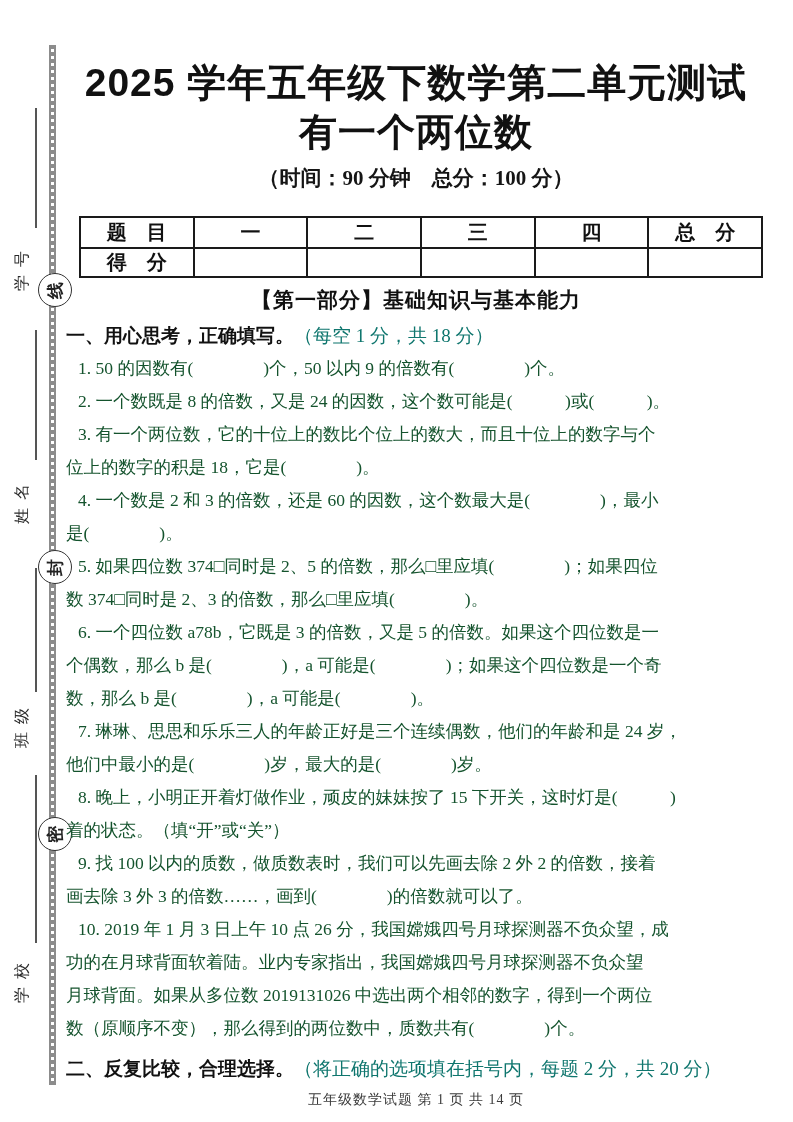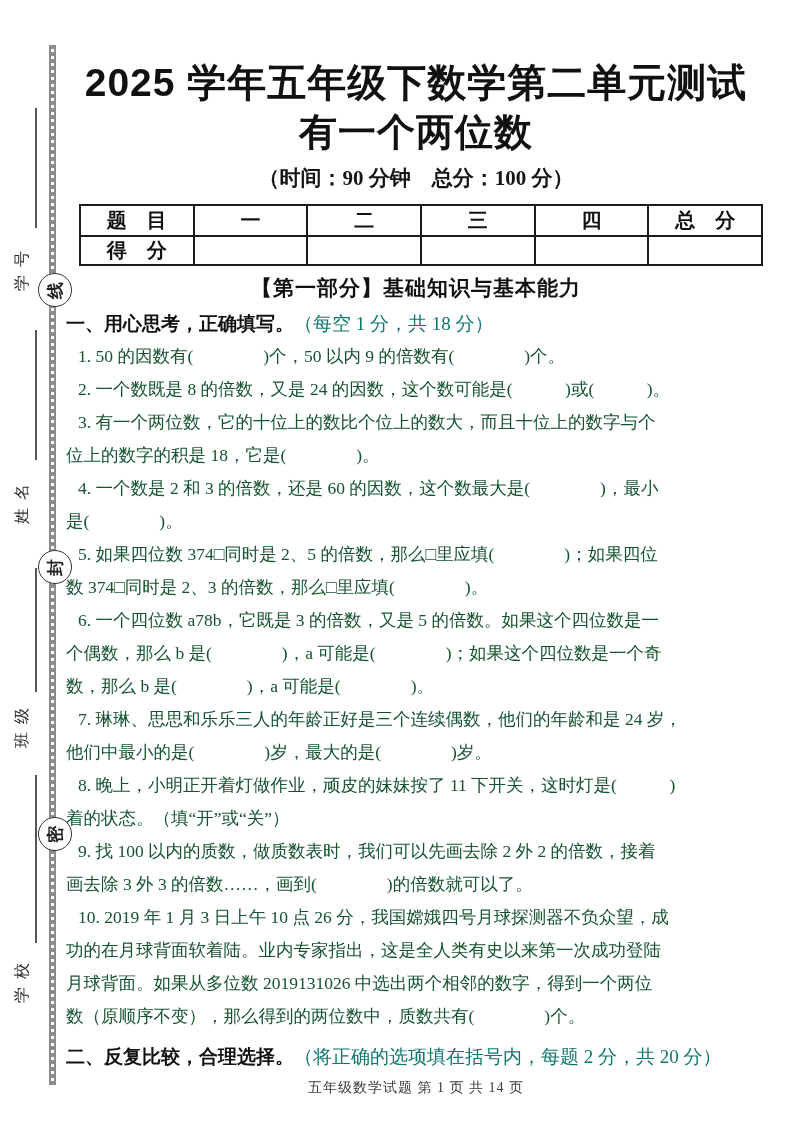--- a/index.html
+++ b/index.html
@@ -55,21 +55,21 @@
     font-family: "Liberation Sans", sans-serif; font-weight: bold;
     text-align: center; color: #111; letter-spacing: 1px;
   }
   .title1 { padding-top: 50px; font-size: 39px; line-height: 50px; }
   .title2 { font-size: 38px; line-height: 48px; }
   .subtitle {
     margin-top: 6px; text-align: center;
     font-size: 21px; line-height: 32px; font-weight: 600; color: #151515; font-family: Liberation Serif, serif;
   }
   table.score-table {
-    margin-top: 10px; width: 684px; margin-left: 13px;
+    margin-top: 22px; width: 684px; margin-left: 13px;
     border-collapse: collapse; table-layout: fixed;
   }
   table.score-table td {
     border: 2px solid #1a1a1a;
     font-family: "Liberation Sans", sans-serif; font-weight: bold;
     font-size: 20px; color: #111; text-align: center; padding: 0;
   }
   tr.hrow td { height: 29px; }
   tr.srow td { height: 26px; }
   .part-header {
@@ -174,31 +174,31 @@
         <div class="bline indent">6.  一个四位数 a78b，它既是 3 的倍数，又是 5 的倍数。如果这个四位数是一</div>
 
         <div class="bline">个偶数，那么 b 是(　　　　)，a 可能是(　　　　)；如果这个四位数是一个奇</div>
 
         <div class="bline">数，那么 b 是(　　　　)，a 可能是(　　　　)。</div>
 
         <div class="bline indent">7.  琳琳、思思和乐乐三人的年龄正好是三个连续偶数，他们的年龄和是 24 岁，</div>
 
         <div class="bline">他们中最小的是(　　　　)岁，最大的是(　　　　)岁。</div>
 
-        <div class="bline indent">8. 晚上，小明正开着灯做作业，顽皮的妹妹按了 11 下开关，这时灯是(　　　)</div>
+        <div class="bline indent">8. 晚上，小明正开着灯做作业，顽皮的妹妹按了 15 下开关，这时灯是(　　　)</div>
 
         <div class="bline">着的状态。（填“开”或“关”）</div>
 
         <div class="bline indent">9.  找 100 以内的质数，做质数表时，我们可以先画去除 2 外 2 的倍数，接着</div>
 
         <div class="bline">画去除 3 外 3 的倍数……，画到(　　　　)的倍数就可以了。</div>
 
         <div class="bline indent">10.  2019 年 1 月 3 日上午 10 点 26 分，我国嫦娥四号月球探测器不负众望，成</div>
 
-        <div class="bline">功的在月球背面软着陆。业内专家指出，这是全人类有史以来第一次成功登陆</div>
+        <div class="bline">功的在月球背面软着陆。业内专家指出，我国嫦娥四号月球探测器不负众望</div>
 
         <div class="bline">月球背面。如果从多位数 2019131026 中选出两个相邻的数字，得到一个两位</div>
 
         <div class="bline">数（原顺序不变），那么得到的两位数中，质数共有(　　　　)个。</div>
       </div>
 
     <div class="sec-heading sec2"><span class="sec-bold">二、反复比较，合理选择。</span><span class="sec-note">（将正确的选项填在括号内，每题 2 分，共 20 分）</span></div>
 
     <div class="footer">五年级数学试题 第 1 页 共 14 页</div>
   </div>

